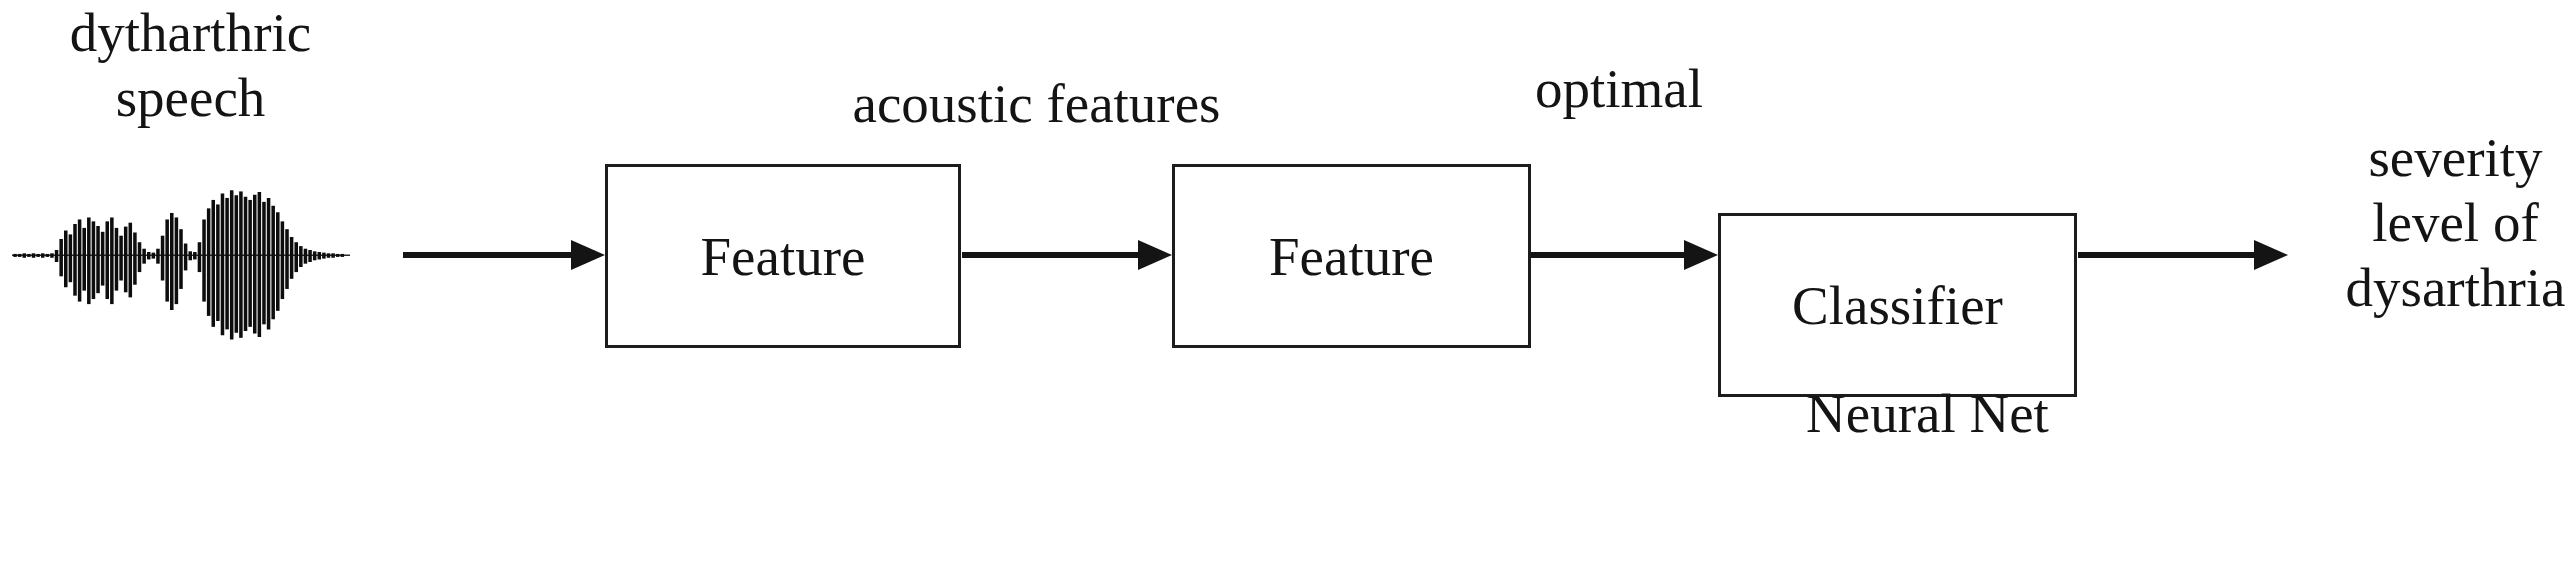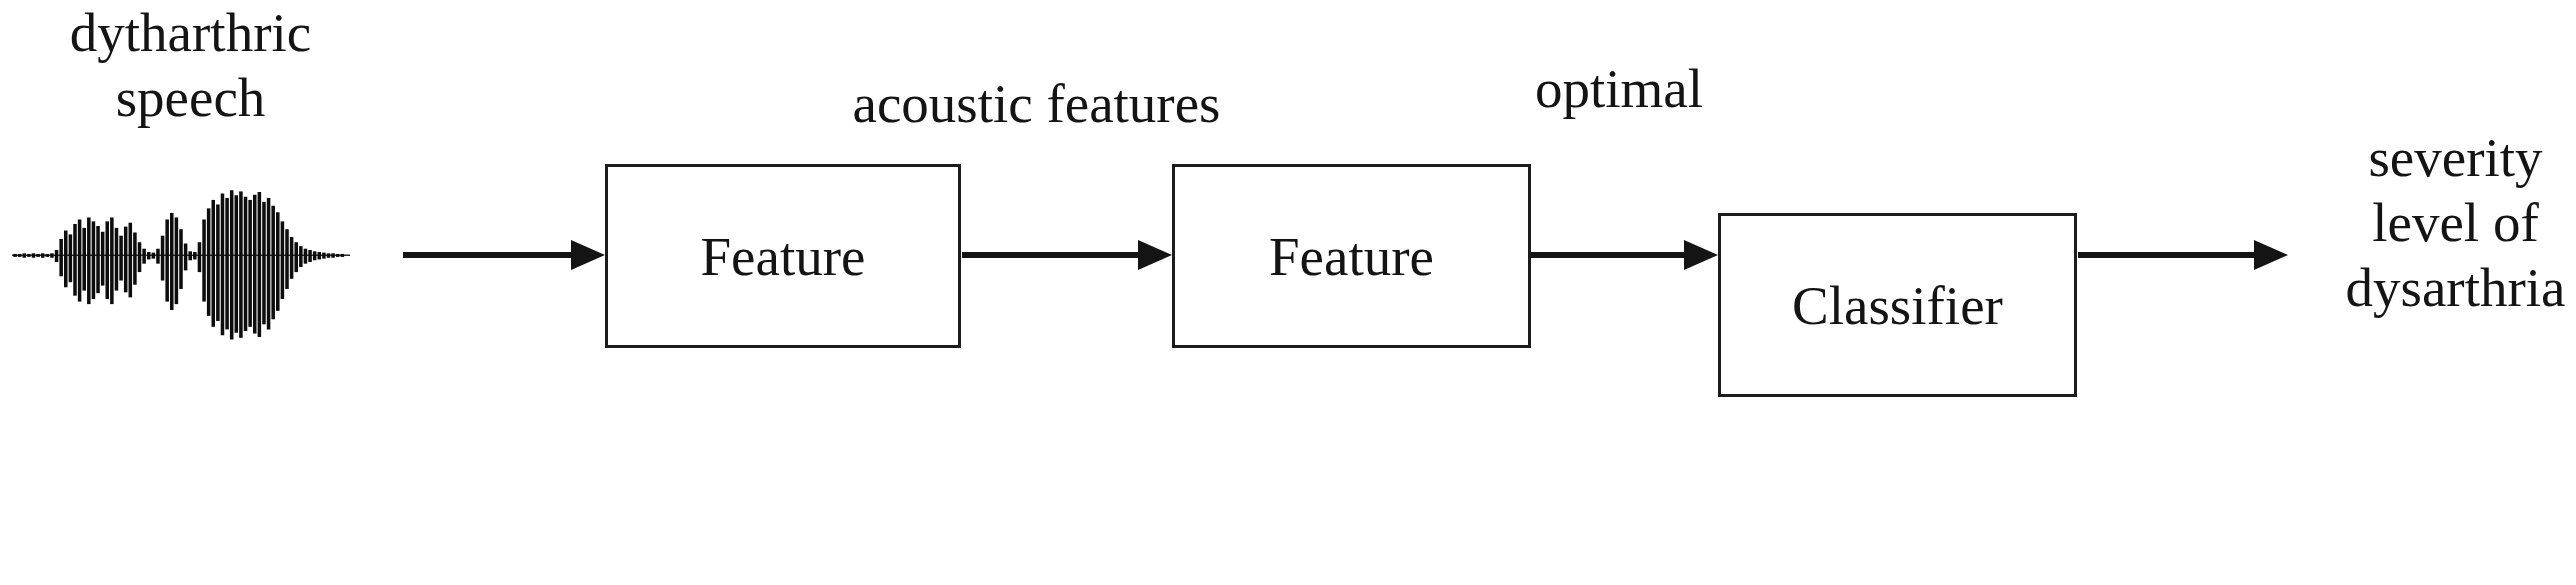--- a/index.html
+++ b/index.html
@@ -185,20 +185,21 @@
 <div class="arrow" style="left:1531px; top:240px; width:187px;">
   <div class="shaft"></div>
   <div class="head"></div>
 </div>
 
 <div class="box" style="left:1718px; top:169px;margin-top:44px;">
   <div>Classifier</div>
 </div>
 
 <div class="label" style="left:1697px; top:381px; width:461px;">
+  <div>Neural Net</div>
 </div>
 
 <div class="arrow" style="left:2078px; top:240px; width:210px;">
   <div class="shaft"></div>
   <div class="head"></div>
 </div>
 
 <div class="label" style="left:2302px; top:125px; width:307px;">
   <div>severity</div>
   <div>level of</div>

